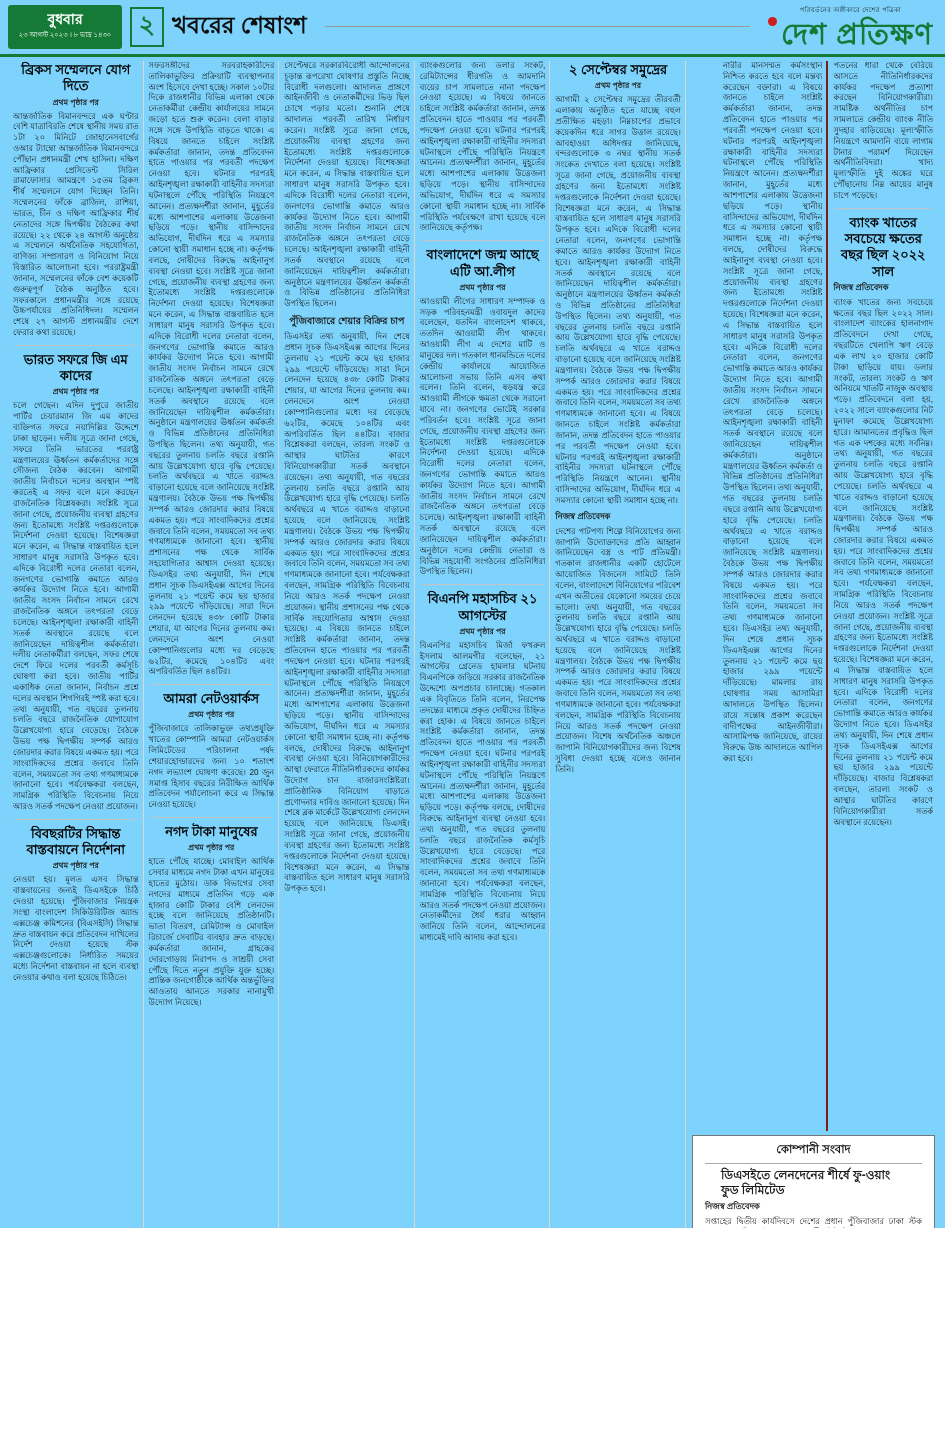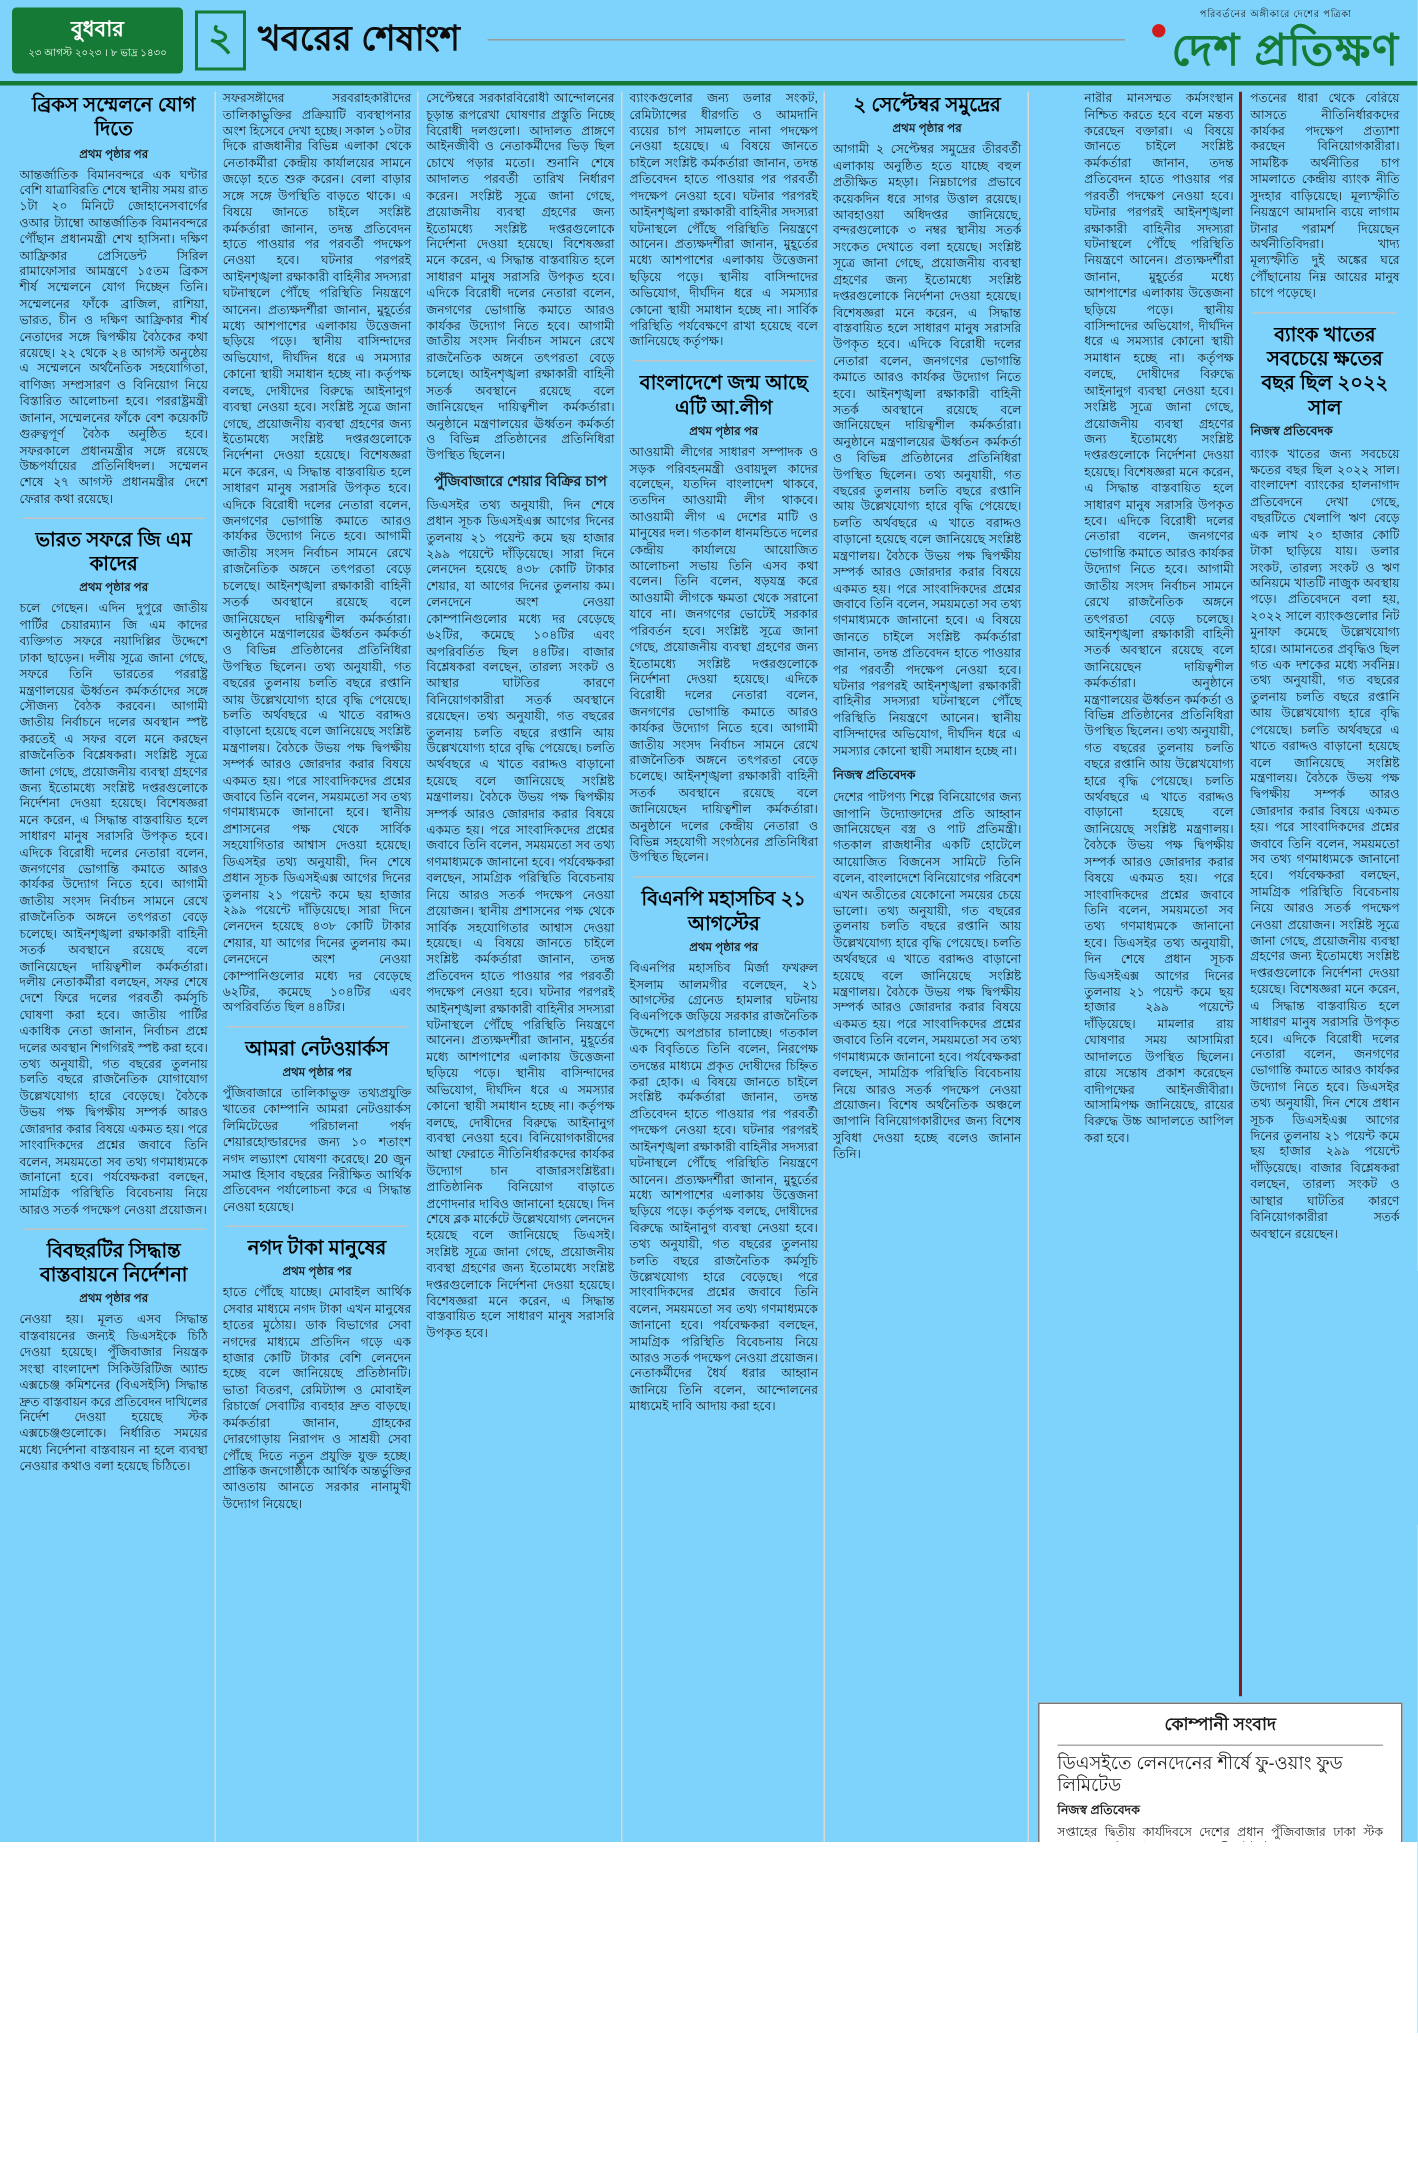--- a/index.html
+++ b/index.html
@@ -59,21 +59,21 @@
 
   
   .company-box{
     height:308px;border:1px solid #777;margin:4px 2px 2px 6px;
     padding:5px 12px;overflow:hidden;background:#fff;
   }
   .company-title{
     text-align:center;font-size:11.5px;font-weight:bold;
     border-bottom:1px solid #aaa;padding-bottom:3px;margin-bottom:4px;
   }
-  .company-headline{font-size:12px;font-weight:normal;margin:3px 0 2px;line-height:1.25;}
+  .company-headline{font-size:12px;font-weight:bold;margin:3px 16px 2px;line-height:1.25;}
   .company-item + .company-item{border-top:7px solid #f97316;margin-top:5px;padding-top:4px;}
 </style>
 </head>
 <body>
 
 <div class="page">
 
   <div class="header">
     <div class="date-box">
       <div class="weekday">বুধবার</div>

